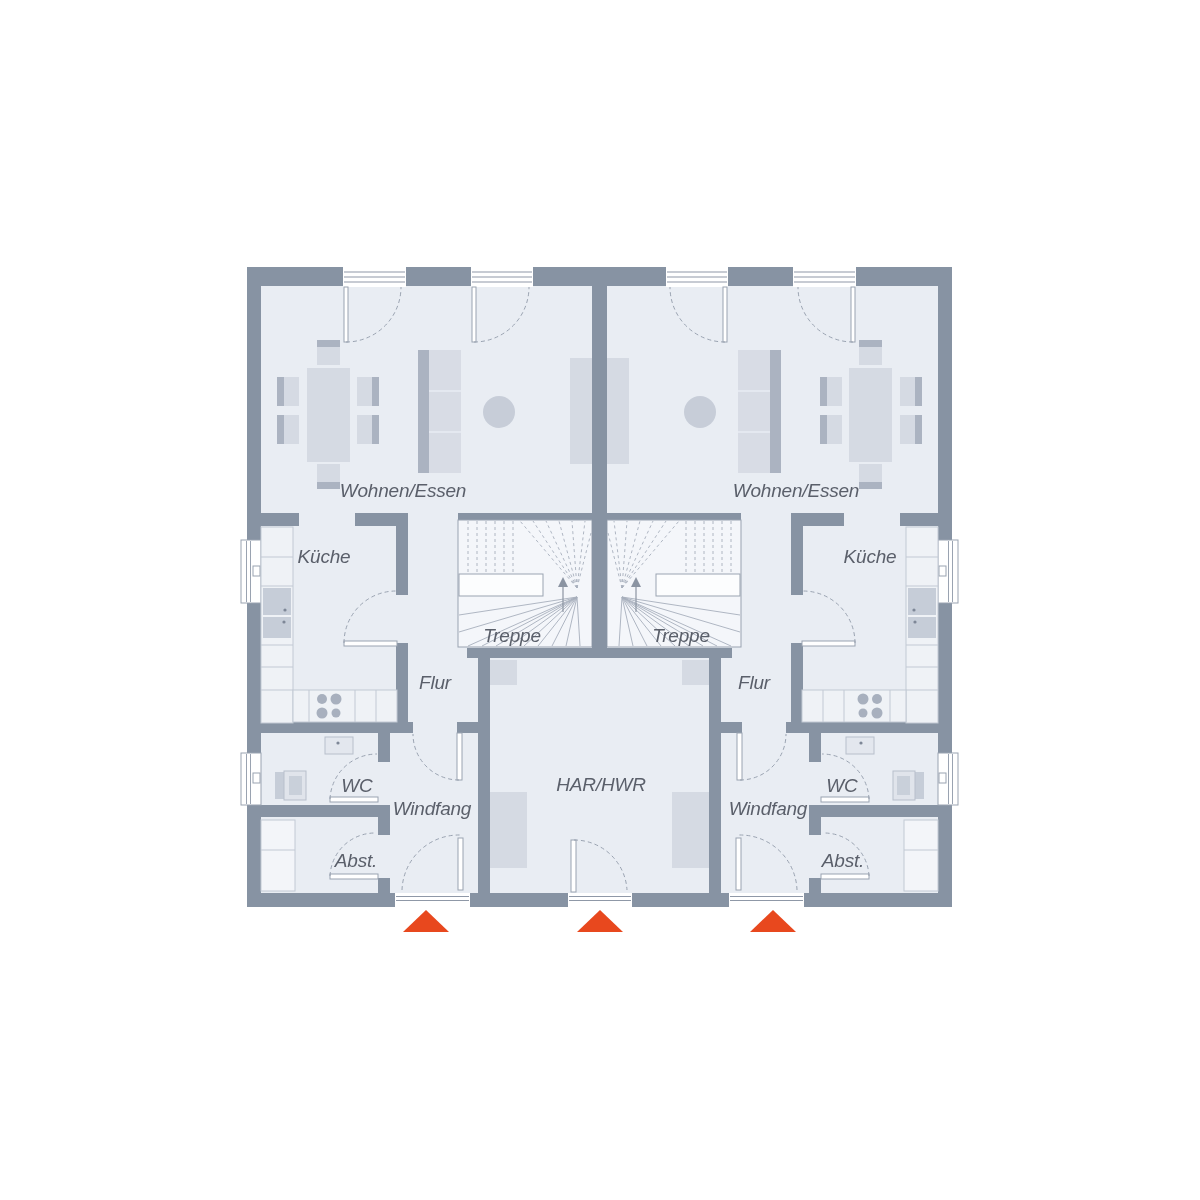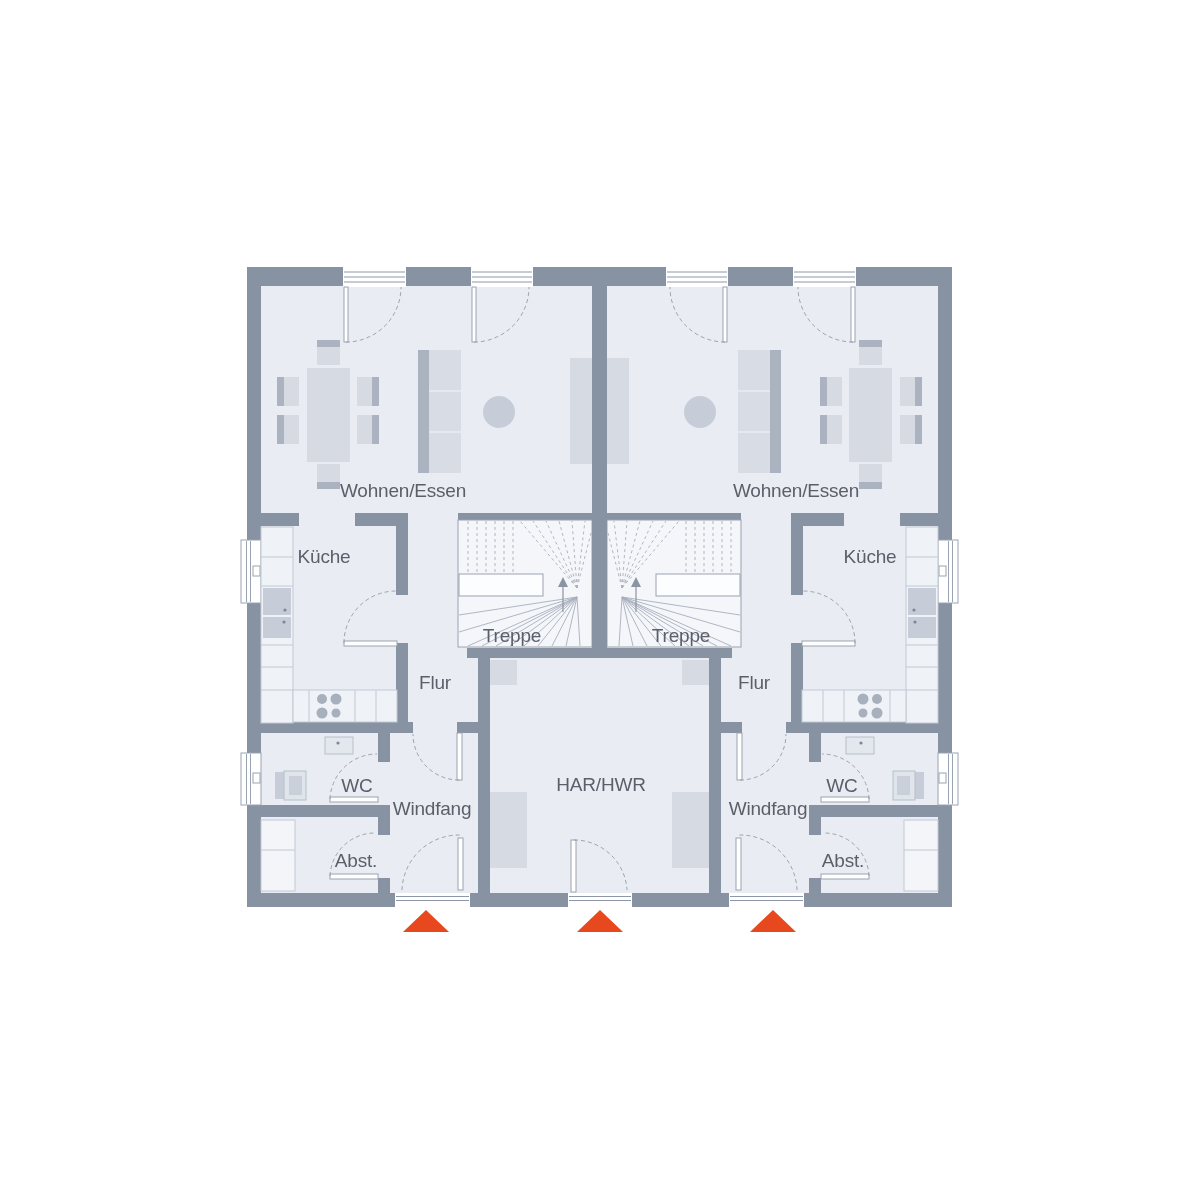--- a/index.html
+++ b/index.html
@@ -1,16 +1,16 @@
 <!DOCTYPE html>
 <html><head>
 <meta charset="utf-8">
 <style>
   html,body{margin:0;padding:0;background:#ffffff;}
-  .page{width:1056px;height:1200px;background:#ffffff;position:relative;overflow:hidden;}
+  .page{width:1056px;height:1200px;background:#ffffff;position:relative;overflow:hidden;font-style:italic;}
   svg{display:block;}
   text.room-label{
     font-family:"Liberation Sans", sans-serif;
     font-size:19px;
     letter-spacing:-0.2px;
     fill:#5A5F6A;
   }
 </style>
 </head>
 <body>

